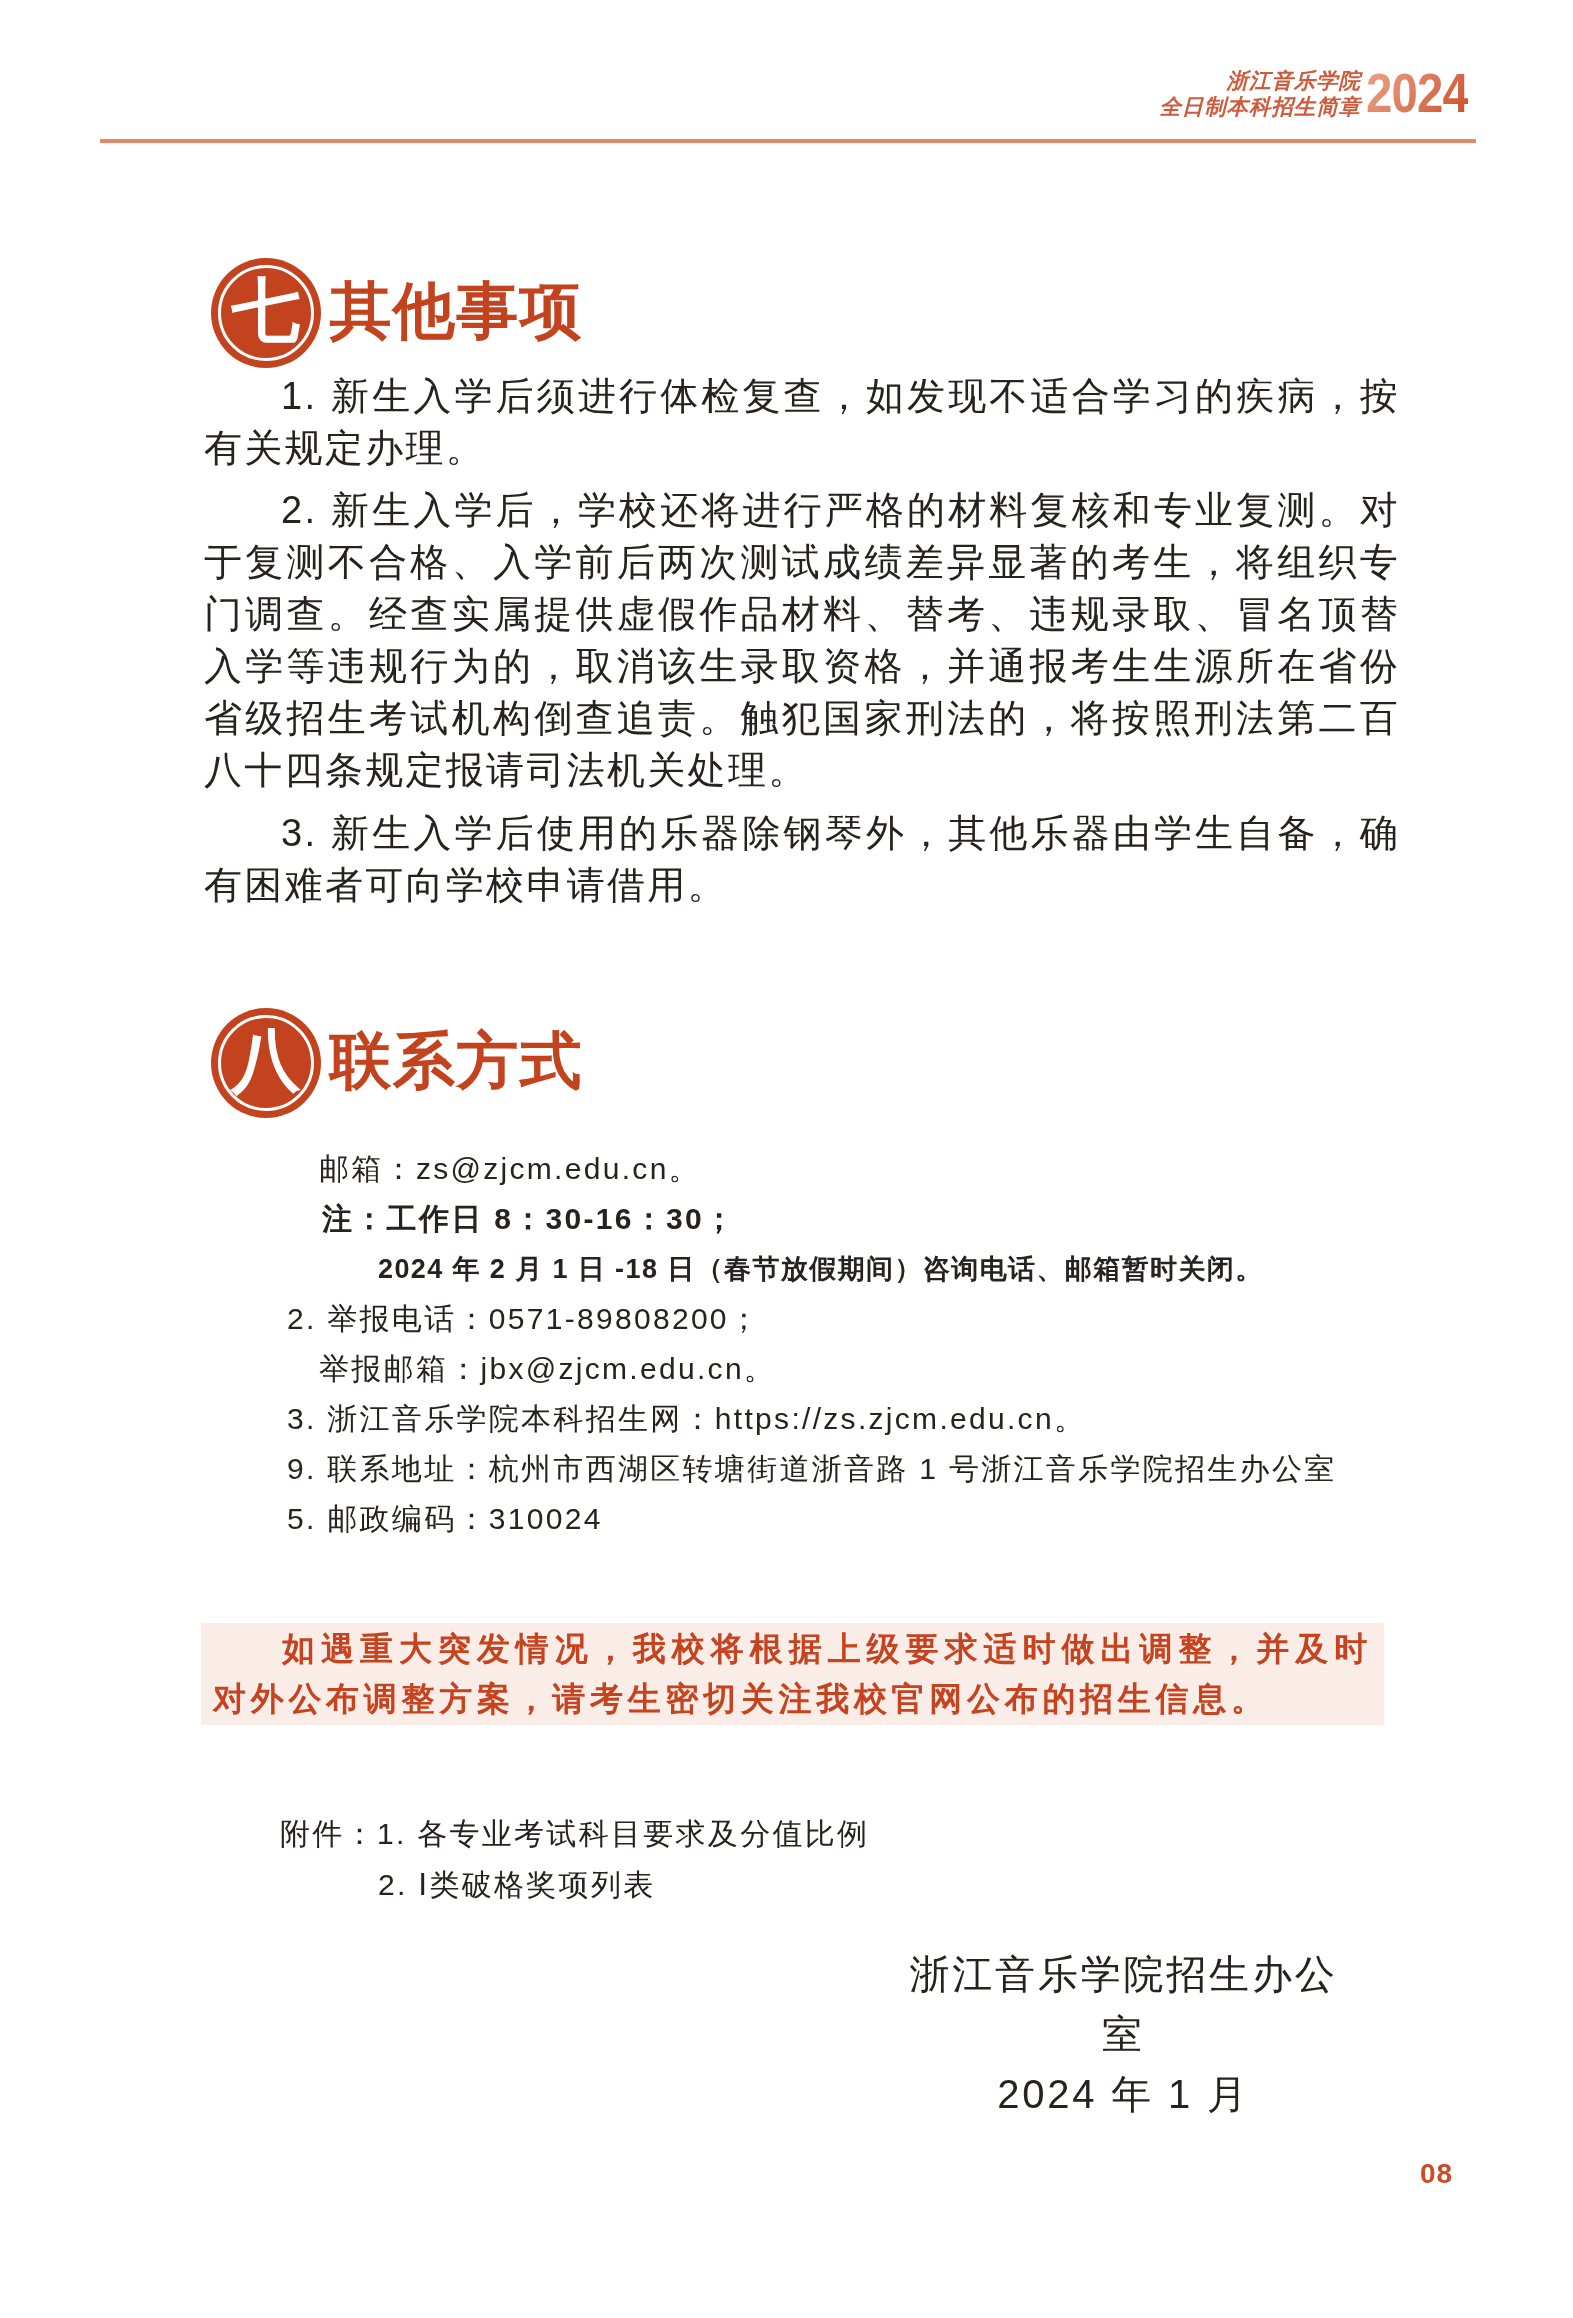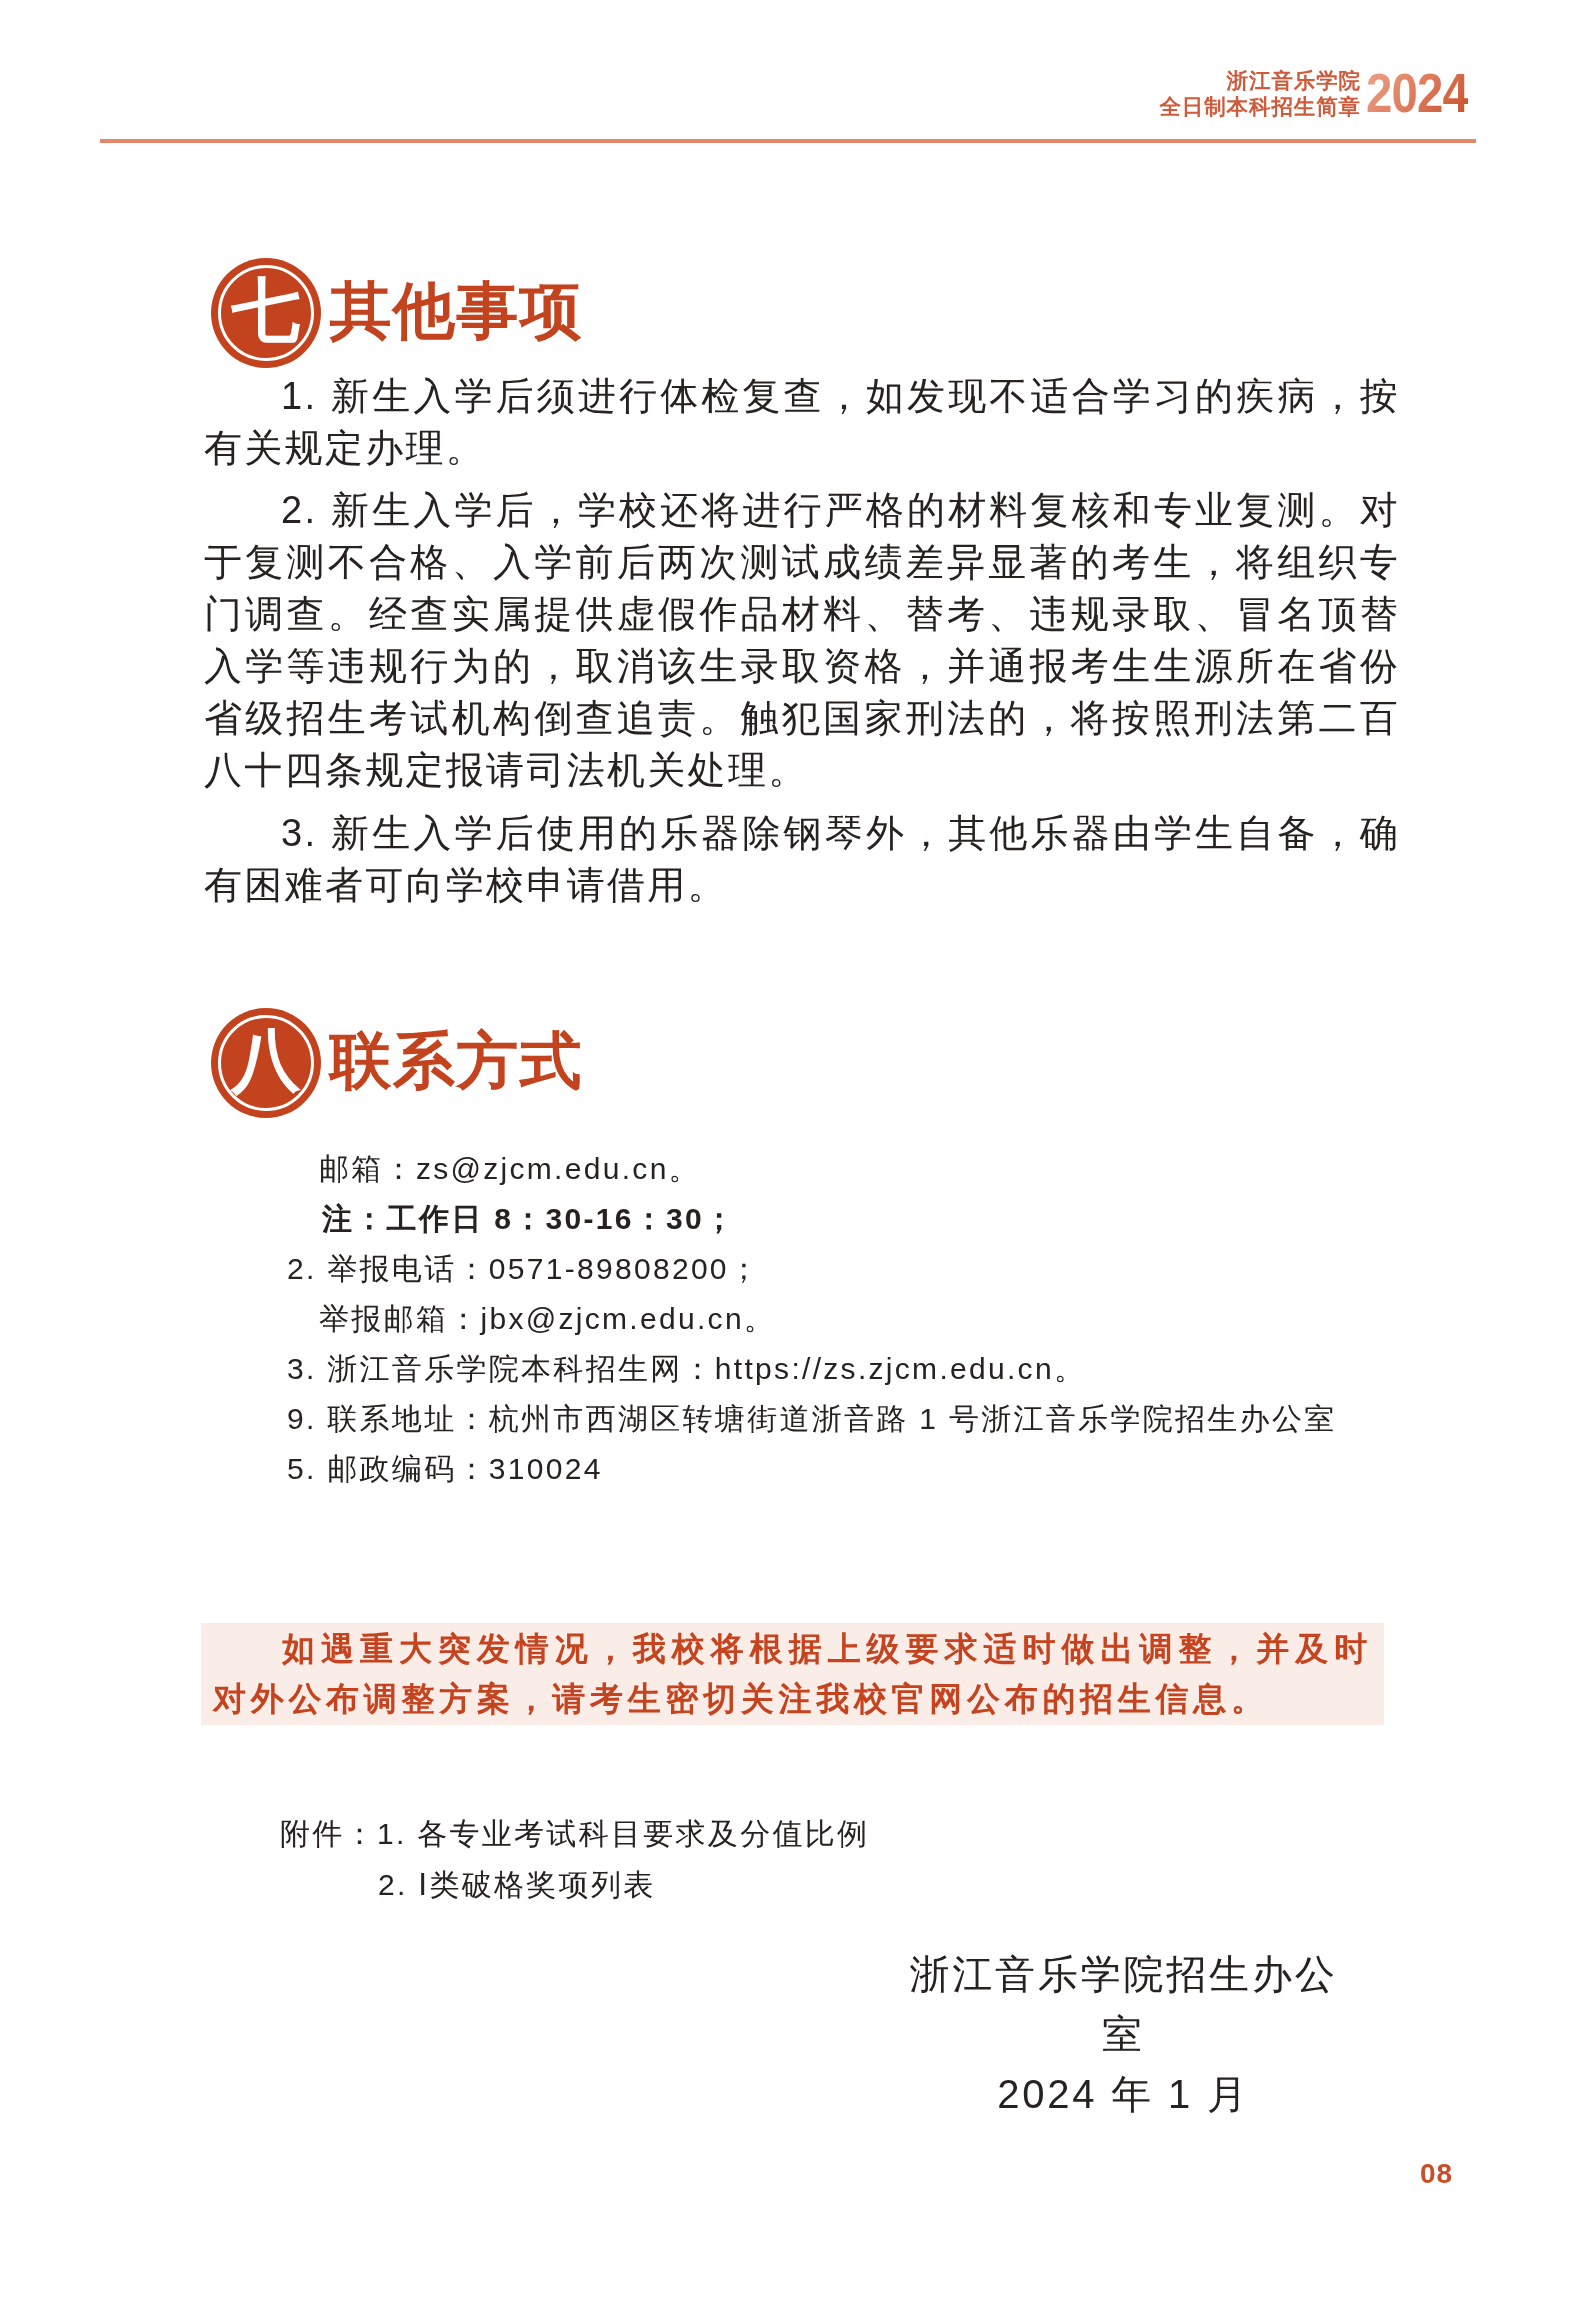--- a/index.html
+++ b/index.html
@@ -23,20 +23,21 @@
     font-family:"Liberation Sans","DejaVu Sans",sans-serif;
     color:var(--body_text);
   }
   
   .header-text{
     position:absolute;top:68px;right:213px;
     text-align:right;
     font-size:21.5px;font-weight:bold;line-height:26px;
     color:var(--header_text);
     letter-spacing:0.9px;
+    font-style:italic;
   }
   .year{
     position:absolute;left:1366px;top:66px;
     font-size:55px;font-weight:bold;line-height:55px;
     letter-spacing:-0.9px;
     transform:scaleX(0.86);transform-origin:left top;
     background:linear-gradient(133deg,var(--year_light) 0%,#E08465 40%,var(--year_dark) 100%);
     -webkit-background-clip:text;background-clip:text;
     color:transparent;
   }
@@ -153,20 +154,21 @@
   <div class="section-heading s8">
     <div class="badge">
       <span class="glyph">八</span>
     </div>
     <div class="section-title">联系方式</div>
   </div>
 
   <div class="contact">
     <div class="ln ind-sub">邮箱：zs@zjcm.edu.cn。</div>
     <div class="ln ind-note">注：工作日 8：30-16：30；</div>
+    <div class="ln ind-holiday">2024 年 2 月 1 日 -18 日（春节放假期间）咨询电话、邮箱暂时关闭。</div>
     <div class="ln ind-num">2. 举报电话：0571-89808200；</div>
     <div class="ln ind-sub">举报邮箱：jbx@zjcm.edu.cn。</div>
     <div class="ln ind-num">3. 浙江音乐学院本科招生网：https://zs.zjcm.edu.cn。</div>
     <div class="ln ind-num">9. 联系地址：杭州市西湖区转塘街道浙音路 1 号浙江音乐学院招生办公室</div>
     <div class="ln ind-num">5. 邮政编码：310024</div>
   </div>
 
   <div class="notice">
     <span>如遇重大突发情况，我校将根据上级要求适时做出调整，并及时对外公布调整方案，请考生密切关注我校官网公布的招生信息。</span>
   </div>

